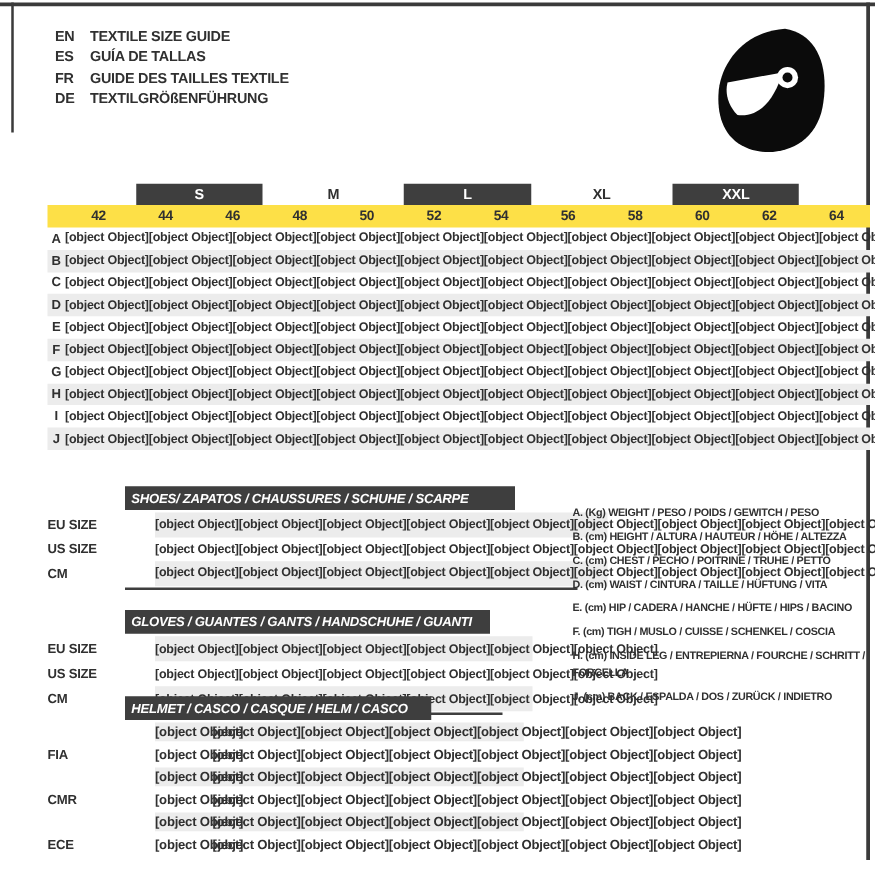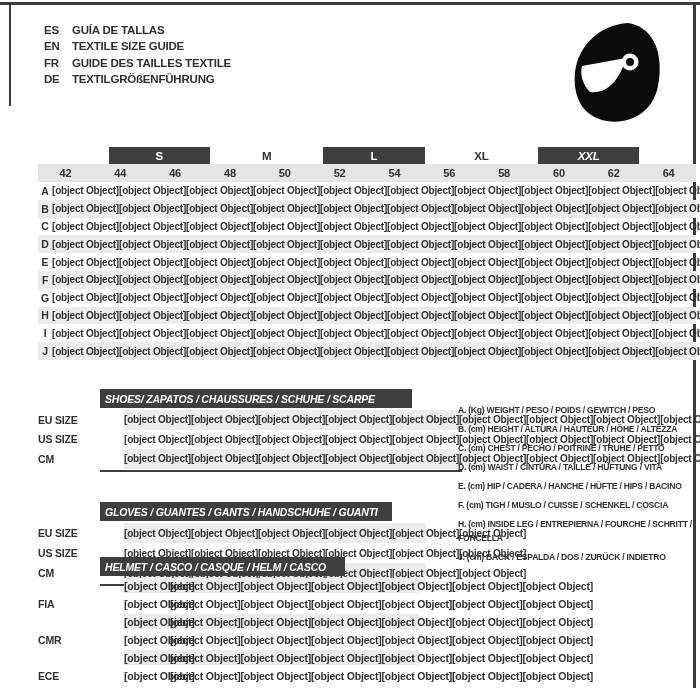--- a/index.html
+++ b/index.html
@@ -19,22 +19,22 @@
   .lang-code{width:28px;}
 
   
   .helmet-icon{position:absolute;left:570px;top:20px;width:96px;height:106px;}
 
   
   .main-table{position:absolute;left:38px;top:147px;width:658px;font-weight:bold;letter-spacing:-0.2px;}
   .mt-sizehead{display:grid;grid-template-columns:14px repeat(12,1fr);height:17px;}
   .size-box{display:flex;align-items:center;justify-content:center;font-size:11.5px;margin:0 3px;}
   .size-box.dark{background:#3e3e3e;color:#ffffff;}
-  .pos-s{grid-column:3/5;} .pos-m{grid-column:5/7;} .pos-l{grid-column:7/9;} .pos-xl{grid-column:9/11;} .pos-xxl{grid-column:11/13;font-style:italic;}
-  .mt-numbers{display:grid;grid-template-columns:repeat(12,1fr);height:18px;background:#e5e5e5;align-items:center;font-size:11px;}
+  .pos-s{grid-column:3/5;} .pos-m{grid-column:5/7;} .pos-l{grid-column:7/9;} .pos-xl{grid-column:9/11;} .pos-xxl{grid-column:11/13;}
+  .mt-numbers{display:grid;grid-template-columns:repeat(12,1fr);padding-left:14px;height:18px;background:#fde047;align-items:center;font-size:11px;}
   .mt-row{display:grid;grid-template-columns:14px 1fr;height:17.8px;align-items:center;font-size:10px;}
   .mt-rows > div:nth-of-type(even){background:#ececec;}
   .mt-letter{text-align:center;font-size:10.5px;}
   .mt-vals{display:grid;grid-template-columns:repeat(12,1fr);align-items:center;}
   .tc{text-align:center;white-space:nowrap;}
 
   
   .btable{position:absolute;left:38px;font-weight:bold;letter-spacing:-0.2px;}
   .bar-row{display:flex;height:19px;margin-bottom:2px;font-style:italic;}
   .bar-spacer{width:62px;}
@@ -44,21 +44,21 @@
   .b-vals{display:grid;align-items:center;}
   .rows > div:nth-of-type(odd) .b-vals{background:#ececec;}
   .divider{height:2px;background:#3e3e3e;margin-left:62px;margin-top:1px;}
 
   .shoes{top:389px;}
   .shoes .bar{width:307px;}
   .shoes .b-row{height:19.5px;}
   .shoes .b-vals{width:362px;grid-template-columns:repeat(15,1fr);font-size:10px;height:100%;}
   .shoes .divider{width:362px;}
 
-  .gloves{top:502px;}
+  .gloves{top:488px;}
   .gloves .bar{width:287px;}
   .gloves .b-row{height:20px;}
   .gloves .b-vals{width:302px;grid-template-columns:repeat(6,1fr);font-size:10px;height:100%;}
   .gloves .divider{width:302px;}
 
   .helmet{top:557px;}
   .helmet .bar{width:240px;}
   .helmet .b-vals{width:295px;grid-template-columns:46px repeat(6,1fr);font-size:10.5px;height:100%;}
   .helmet .rows > div:nth-of-type(odd){height:15px;}
   .helmet .rows > div:nth-of-type(even){height:21px;}
@@ -71,27 +71,27 @@
 <body>
 
 <div>
   <div class="frame frame-top"></div>
   <div class="frame frame-left"></div>
   <div class="frame frame-right"></div>
 
   <div class="languages">
 
       <div class="lang-row">
+        <span class="lang-code">EN</span>
+        <span class="lang-label">TEXTILE SIZE GUIDE</span>
+      </div>
+
+      <div class="lang-row">
         <span class="lang-code">ES</span>
         <span class="lang-label">GUÍA DE TALLAS</span>
-      </div>
-
-      <div class="lang-row">
-        <span class="lang-code">EN</span>
-        <span class="lang-label">TEXTILE SIZE GUIDE</span>
       </div>
 
       <div class="lang-row">
         <span class="lang-code">FR</span>
         <span class="lang-label">GUIDE DES TAILLES TEXTILE</span>
       </div>
 
       <div class="lang-row">
         <span class="lang-code">DE</span>
         <span class="lang-label">TEXTILGRÖßENFÜHRUNG</span>

